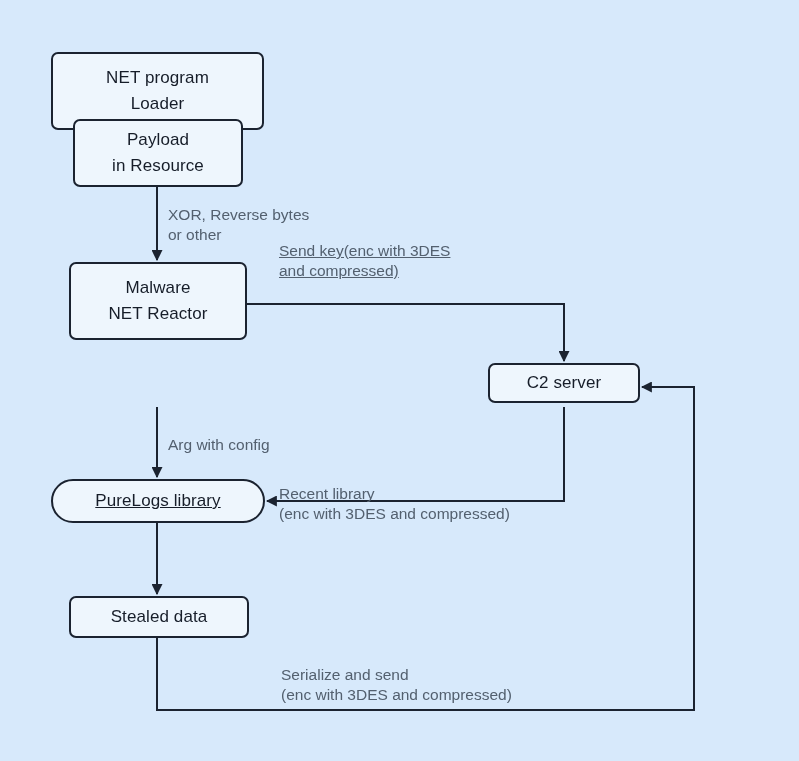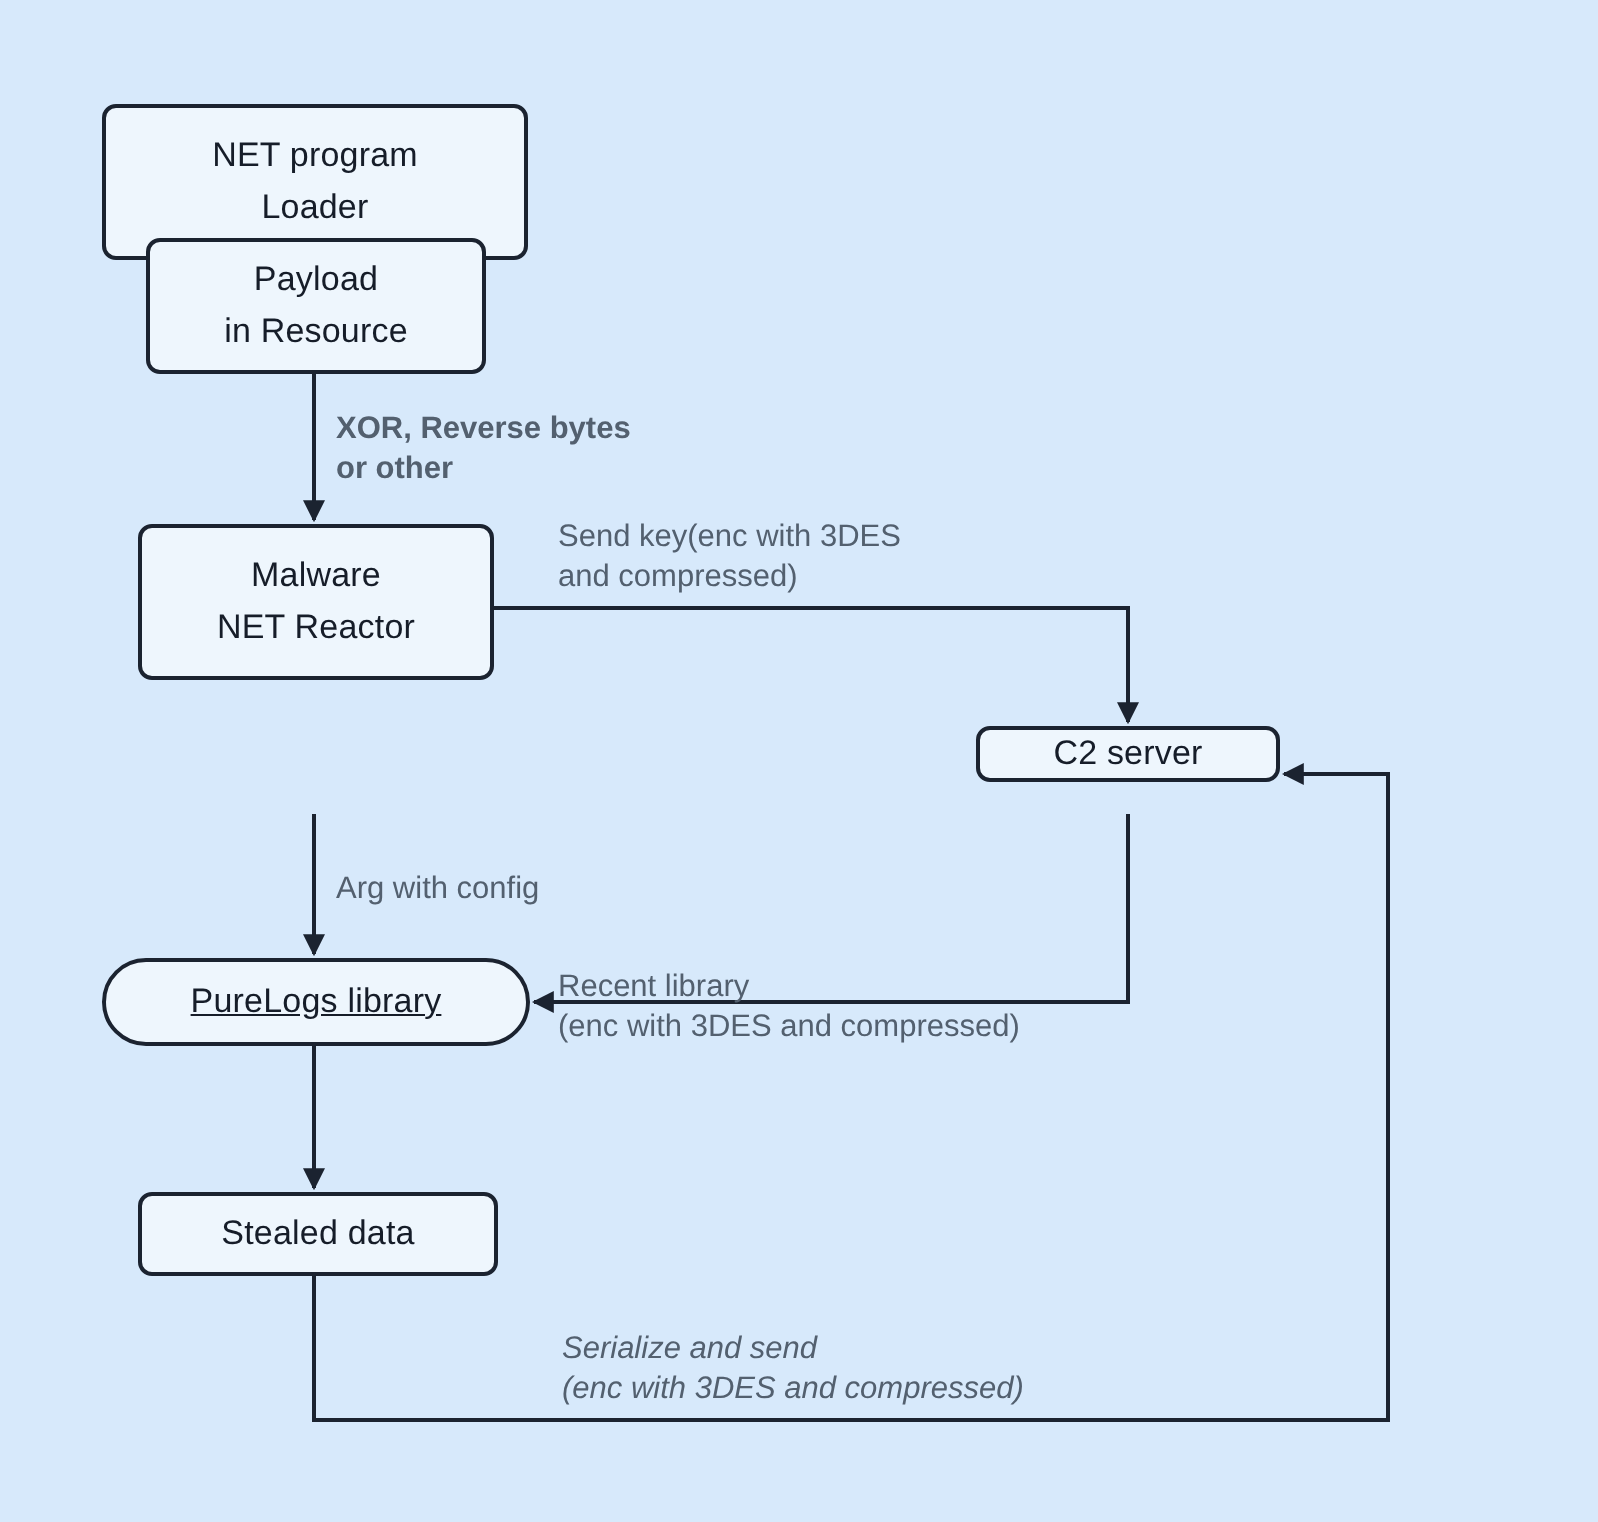--- a/index.html
+++ b/index.html
@@ -75,33 +75,33 @@
   <div class="node" style="left:51px; top:52px; width:213px; height:78px;">NET program
 Loader</div>
 
   <div class="node" style="left:73px; top:119px; width:170px; height:68px;">Payload
 in Resource</div>
 
 
   <div class="node" style="left:69px; top:262px; width:178px; height:78px;">Malware
 NET Reactor</div>
 
-  <div class="node" style="left:488px; top:363px; width:152px; height:28px;">C2 server</div>
+  <div class="node" style="left:488px; top:363px; width:152px; height:40px;">C2 server</div>
 
   <div class="node pill" style="left:51px; top:479px; width:214px; height:44px;text-decoration:underline;">PureLogs library</div>
 
   <div class="node" style="left:69px; top:596px; width:180px; height:42px;">Stealed data</div>
 
-  <div class="edge-label" style="left:168px; top:205px;font-weight:bold;">XOR, Reverse bytes
+  <div class="edge-label" style="left:168px; top:205px;">XOR, Reverse bytes
 or other</div>
 
-  <div class="edge-label" style="left:279px; top:259px;">Send key(enc with 3DES
+  <div class="edge-label" style="left:279px; top:241px;text-decoration:underline;">Send key(enc with 3DES
 and compressed)</div>
 
   <div class="edge-label" style="left:168px; top:435px;">Arg with config</div>
 
   <div class="edge-label" style="left:279px; top:484px;">Recent library
 (enc with 3DES and compressed)</div>
 
-  <div class="edge-label" style="left:281px; top:665px;font-style:italic;">Serialize and send
+  <div class="edge-label" style="left:281px; top:665px;">Serialize and send
 (enc with 3DES and compressed)</div>
 
 </div>
 
 </body></html>

